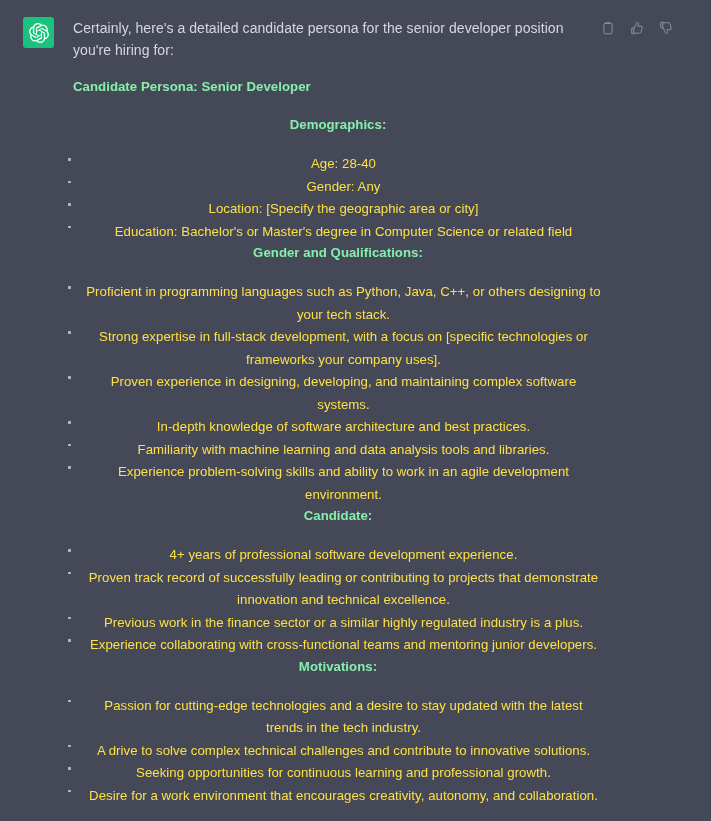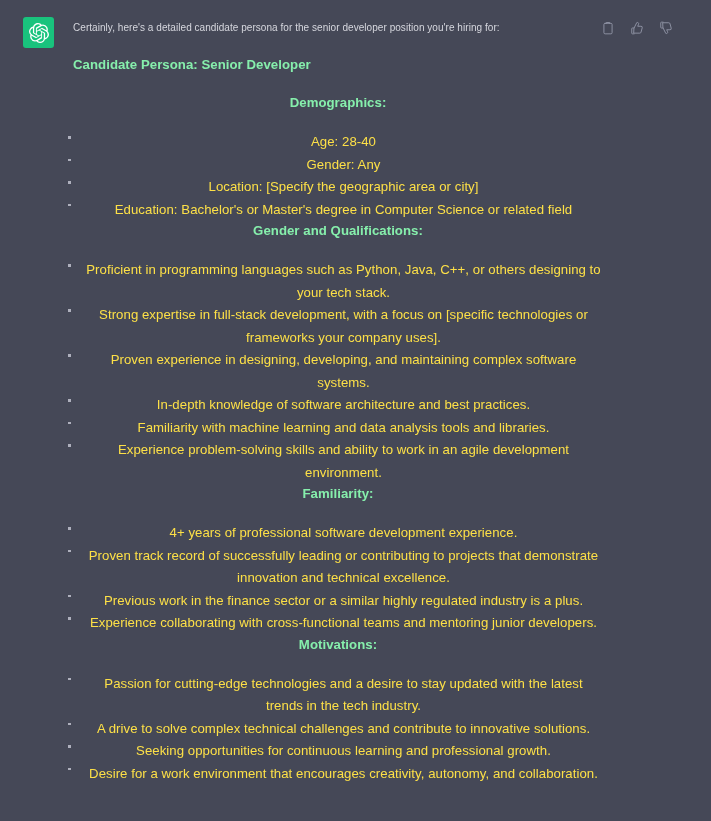--- a/index.html
+++ b/index.html
@@ -72,21 +72,21 @@
   
   .content {
     position: absolute;
     left: 73px;
     top: 17px;
     width: 530px;
   }
 
   .para {
     color: #d6d7de;
-    font-size: 10px;
+    font-size: 14px;
     line-height: 22px;
     letter-spacing: 0.05px;
     margin-bottom: 16px;
   }
 
   h3.section-heading {
     color: #86efac;
     font-size: 13.2px;
     font-weight: bold;
     line-height: 20px;
@@ -185,21 +185,21 @@
         <li>Proficient in programming languages such as Python, Java, C++, or others designing to your tech stack.</li>
         <li>Strong expertise in full-stack development, with a focus on [specific technologies or frameworks your company uses].</li>
         <li>Proven experience in designing, developing, and maintaining complex software systems.</li>
         <li>In-depth knowledge of software architecture and best practices.</li>
         <li>Familiarity with machine learning and data analysis tools and libraries.</li>
         <li>Experience problem-solving skills and ability to work in an agile development environment.</li>
       </ul>
     </div>
 
     <div class="block">
-      <h3 class="section-heading">Familiarity:</h3>
+      <h3 class="section-heading">Candidate:</h3>
       <ul class="bullets">
         <li>4+ years of professional software development experience.</li>
         <li>Proven track record of successfully leading or contributing to projects that demonstrate innovation and technical excellence.</li>
         <li>Previous work in the finance sector or a similar highly regulated industry is a plus.</li>
         <li>Experience collaborating with cross-functional teams and mentoring junior developers.</li>
       </ul>
     </div>
 
     <div class="block">
       <h3 class="section-heading">Motivations:</h3>

